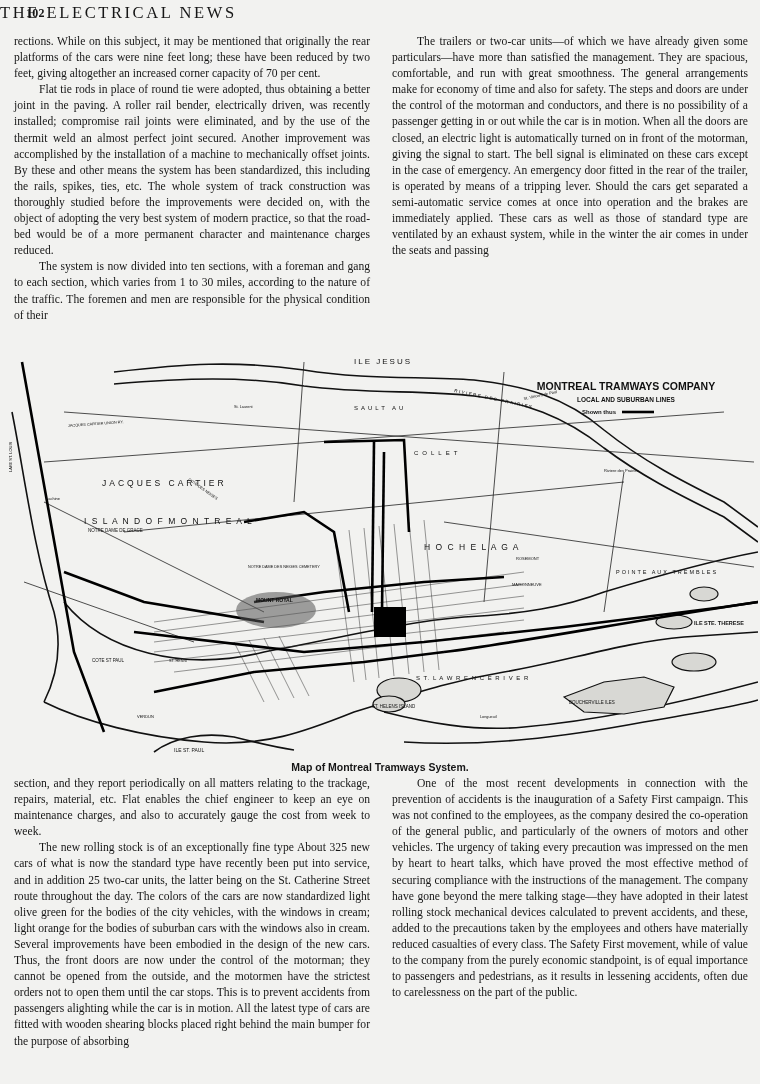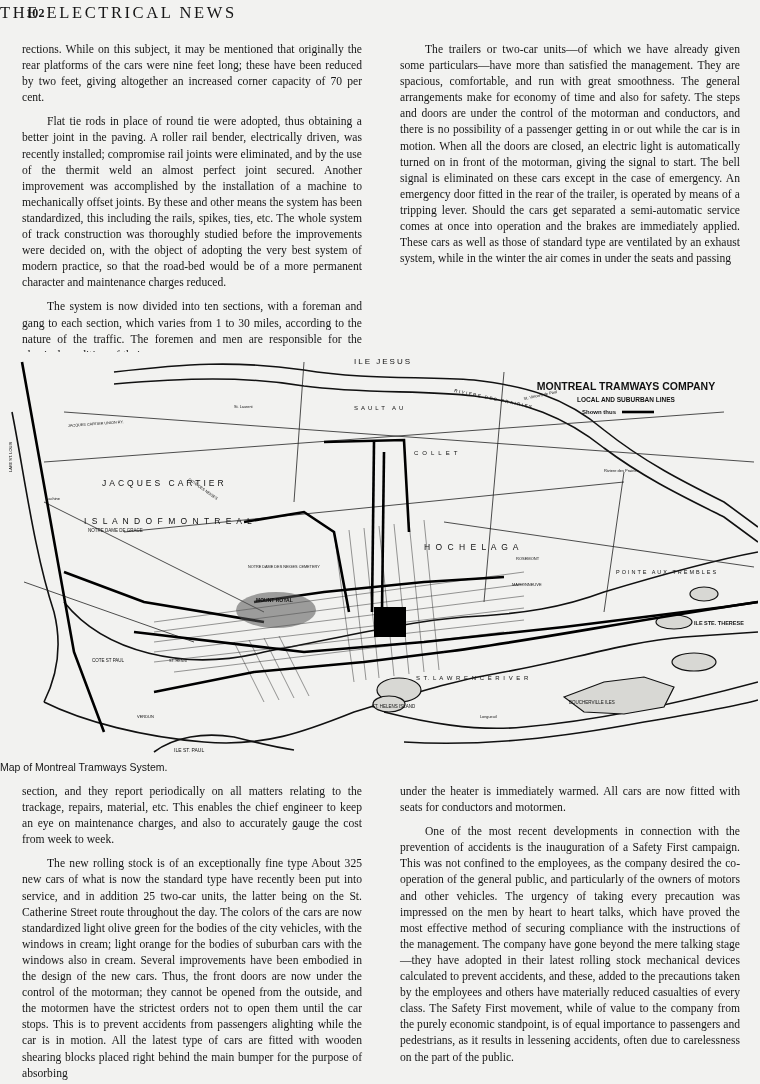--- a/index.html
+++ b/index.html
@@ -2,29 +2,29 @@
 <html><head>
 <meta charset="utf-8">
 <style>
   html,body{margin:0;padding:0;background:#f2f2f0;}
   body{width:760px;height:1084px;position:relative;overflow:hidden;
        font-family:"Liberation Serif","DejaVu Serif",serif;color:#161616;}
   .page-header{position:absolute;top:0;left:0;width:620px;height:26px;}
   .page-number{position:absolute;left:26px;top:6px;font-size:12px;font-weight:bold;letter-spacing:.3px;}
   .running-title{position:absolute;left:0;width:760px;top:3px;text-align:left;font-size:16.5px;letter-spacing:2.6px;}
   .col{position:absolute;width:356px;font-size:11.6px;line-height:16.1px;text-align:justify;}
-  .col p{margin:8px;text-indent:0;}
+  .col p{margin:0;text-indent:0;}
   .col p.ind{text-indent:25px;}
   .col-left-top{left:14px;top:34px;}
   .col-right-top{left:392px;top:34px;}
   .col-left-bot{left:14px;top:776px;}
   .col-right-bot{left:392px;top:776px;}
   .map{position:absolute;left:4px;top:352px;width:754px;height:406px;}
-  .caption{position:absolute;left:0;width:760px;top:761px;text-align:left;
-           font-family:"Liberation Sans","DejaVu Sans",sans-serif;font-weight:normal;font-size:10.5px;}
+  .caption{position:absolute;left:0;width:760px;top:761px;text-align:center;
+           font-family:"Liberation Sans","DejaVu Sans",sans-serif;font-weight:bold;font-size:10.5px;}
   .map text{font-family:"Liberation Sans","DejaVu Sans",sans-serif;fill:#111;}
 </style>
 </head>
 <body>
 
 <div class="page-header">
   <span class="page-number">102</span>
   <span class="running-title">THE ELECTRICAL NEWS</span>
 </div>
 
@@ -132,20 +132,19 @@
     <text x="244" y="216" font-size="3.8">NOTRE DAME DES NEIGES CEMETERY</text>
     <text x="184" y="128" font-size="3.8" transform="rotate(35 184 128)">COTE DES NEIGES</text>
     <text x="512" y="208" font-size="4">ROSEMONT</text>
     <text x="230" y="56" font-size="3.8">St. Laurent</text>
   </g>
 </svg>
 
 <div class="caption">Map of Montreal Tramways System.</div>
 
 <div class="col col-left-bot">
-  <p>section, and they report periodically on all matters relating to the trackage, repairs, material, etc. This enables the chief engineer to keep an eye on maintenance charges, and also to accurately gauge the cost from week to week.</p>
+  <p>section, and they report periodically on all matters relating to the trackage, repairs, material, etc. Flat enables the chief engineer to keep an eye on maintenance charges, and also to accurately gauge the cost from week to week.</p>
   <p class="ind">The new rolling stock is of an exceptionally fine type About 325 new cars of what is now the standard type have recently been put into service, and in addition 25 two-car units, the latter being on the St. Catherine Street route throughout the day. The colors of the cars are now standardized light olive green for the bodies of the city vehicles, with the windows in cream; light orange for the bodies of suburban cars with the windows also in cream. Several improvements have been embodied in the design of the new cars. Thus, the front doors are now under the control of the motorman; they cannot be opened from the outside, and the motormen have the strictest orders not to open them until the car stops. This is to prevent accidents from passengers alighting while the car is in motion. All the latest type of cars are fitted with wooden shearing blocks placed right behind the main bumper for the purpose of absorbing</p>
 </div>
 
 <div class="col col-right-bot">
-  <p>under the heater is immediately warmed. All cars are now fitted with seats for conductors and motormen.</p>
   <p class="ind">One of the most recent developments in connection with the prevention of accidents is the inauguration of a Safety First campaign. This was not confined to the employees, as the company desired the co-operation of the general public, and particularly of the owners of motors and other vehicles. The urgency of taking every precaution was impressed on the men by heart to heart talks, which have proved the most effective method of securing compliance with the instructions of the management. The company have gone beyond the mere talking stage—they have adopted in their latest rolling stock mechanical devices calculated to prevent accidents, and these, added to the precautions taken by the employees and others have materially reduced casualties of every class. The Safety First movement, while of value to the company from the purely economic standpoint, is of equal importance to passengers and pedestrians, as it results in lessening accidents, often due to carelessness on the part of the public.</p>
 </div>
 
 </body></html>

